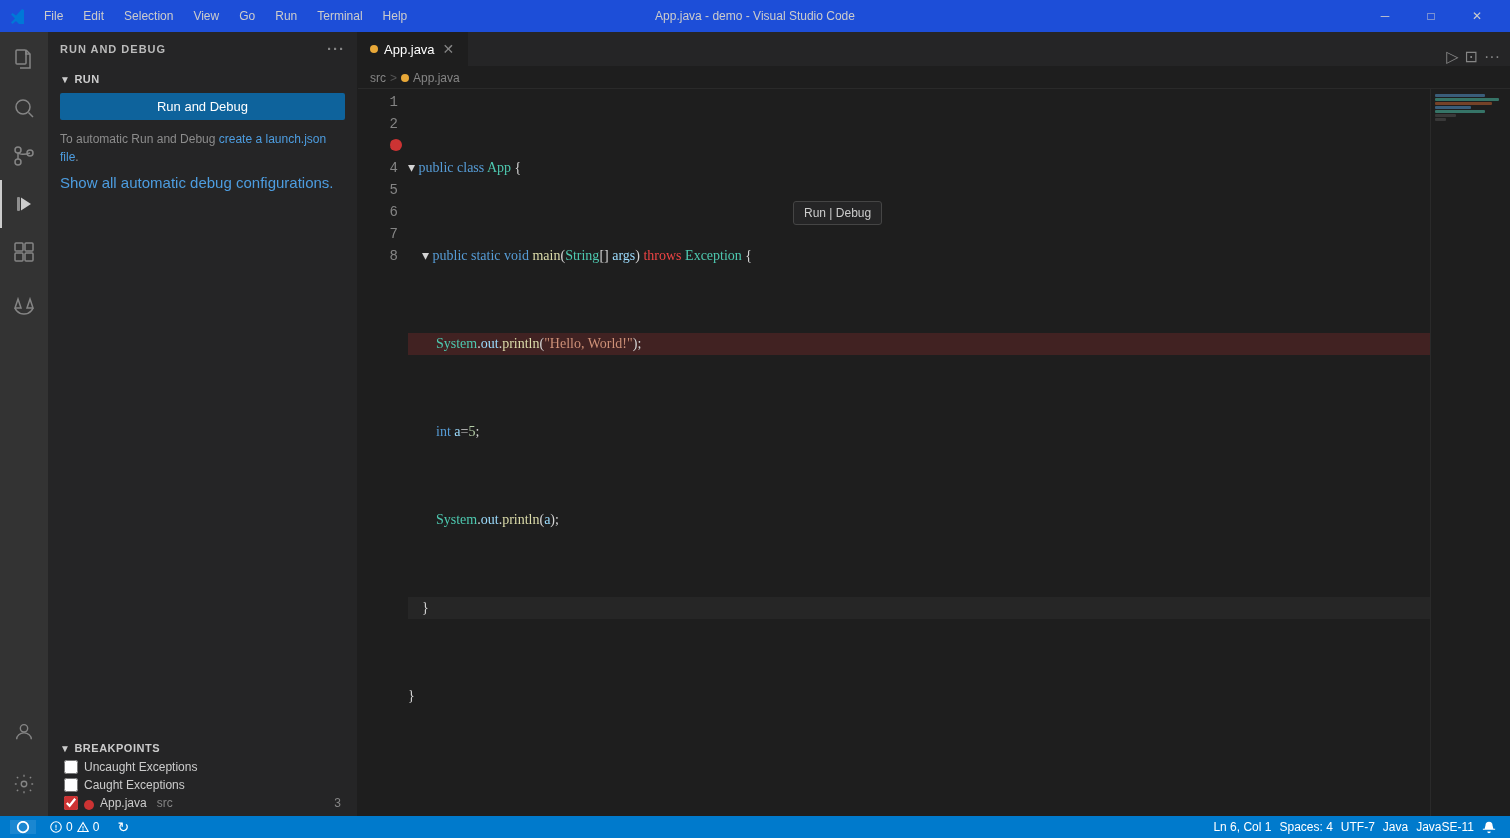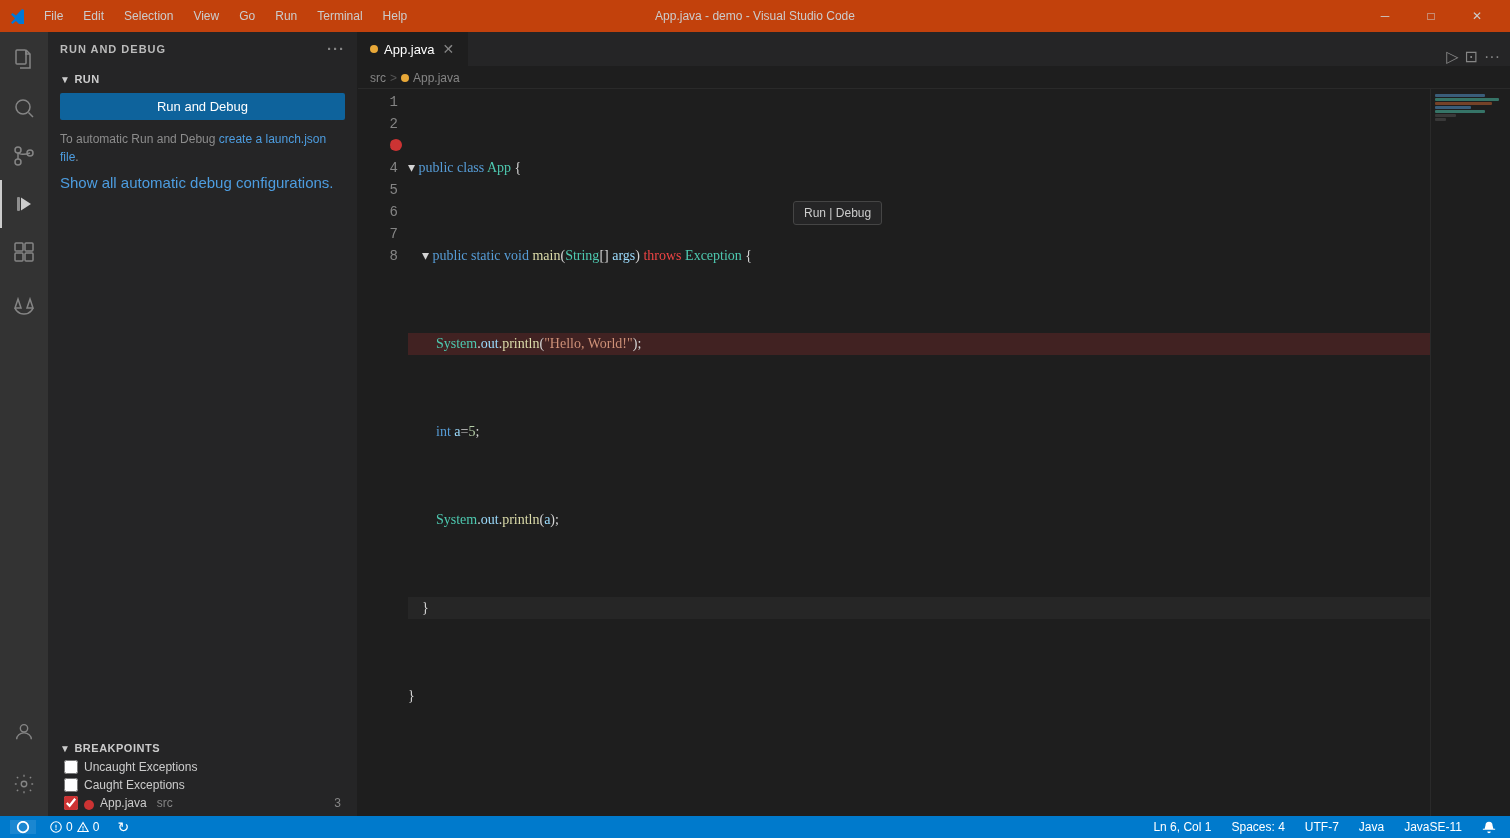--- a/index.html
+++ b/index.html
@@ -11,21 +11,21 @@
       font-size: 13px;
       color: #cccccc;
       overflow: hidden;
       display: flex;
       flex-direction: column;
     }
 
     
     .title-bar {
       height: 30px;
-      background: #c2410c;
+      background: #1d4ed8;
       display: flex;
       align-items: center;
       justify-content: space-between;
       padding: 16px 10px;
       flex-shrink: 0;
     }
     .title-bar-left {
       display: flex;
       align-items: center;
       gap: 10px;
@@ -428,21 +428,21 @@
     }
     .status-left {
       display: flex;
       align-items: center;
       gap: 10px;
     }
     .status-right {
       margin-left: auto;
       display: flex;
       align-items: center;
-      gap: 12px;
+      gap: 0;
     }
     .status-item {
       display: flex;
       align-items: center;
       gap: 4px;
       cursor: pointer;
       padding: 0 4px;
     }
   </style>
 </head>

